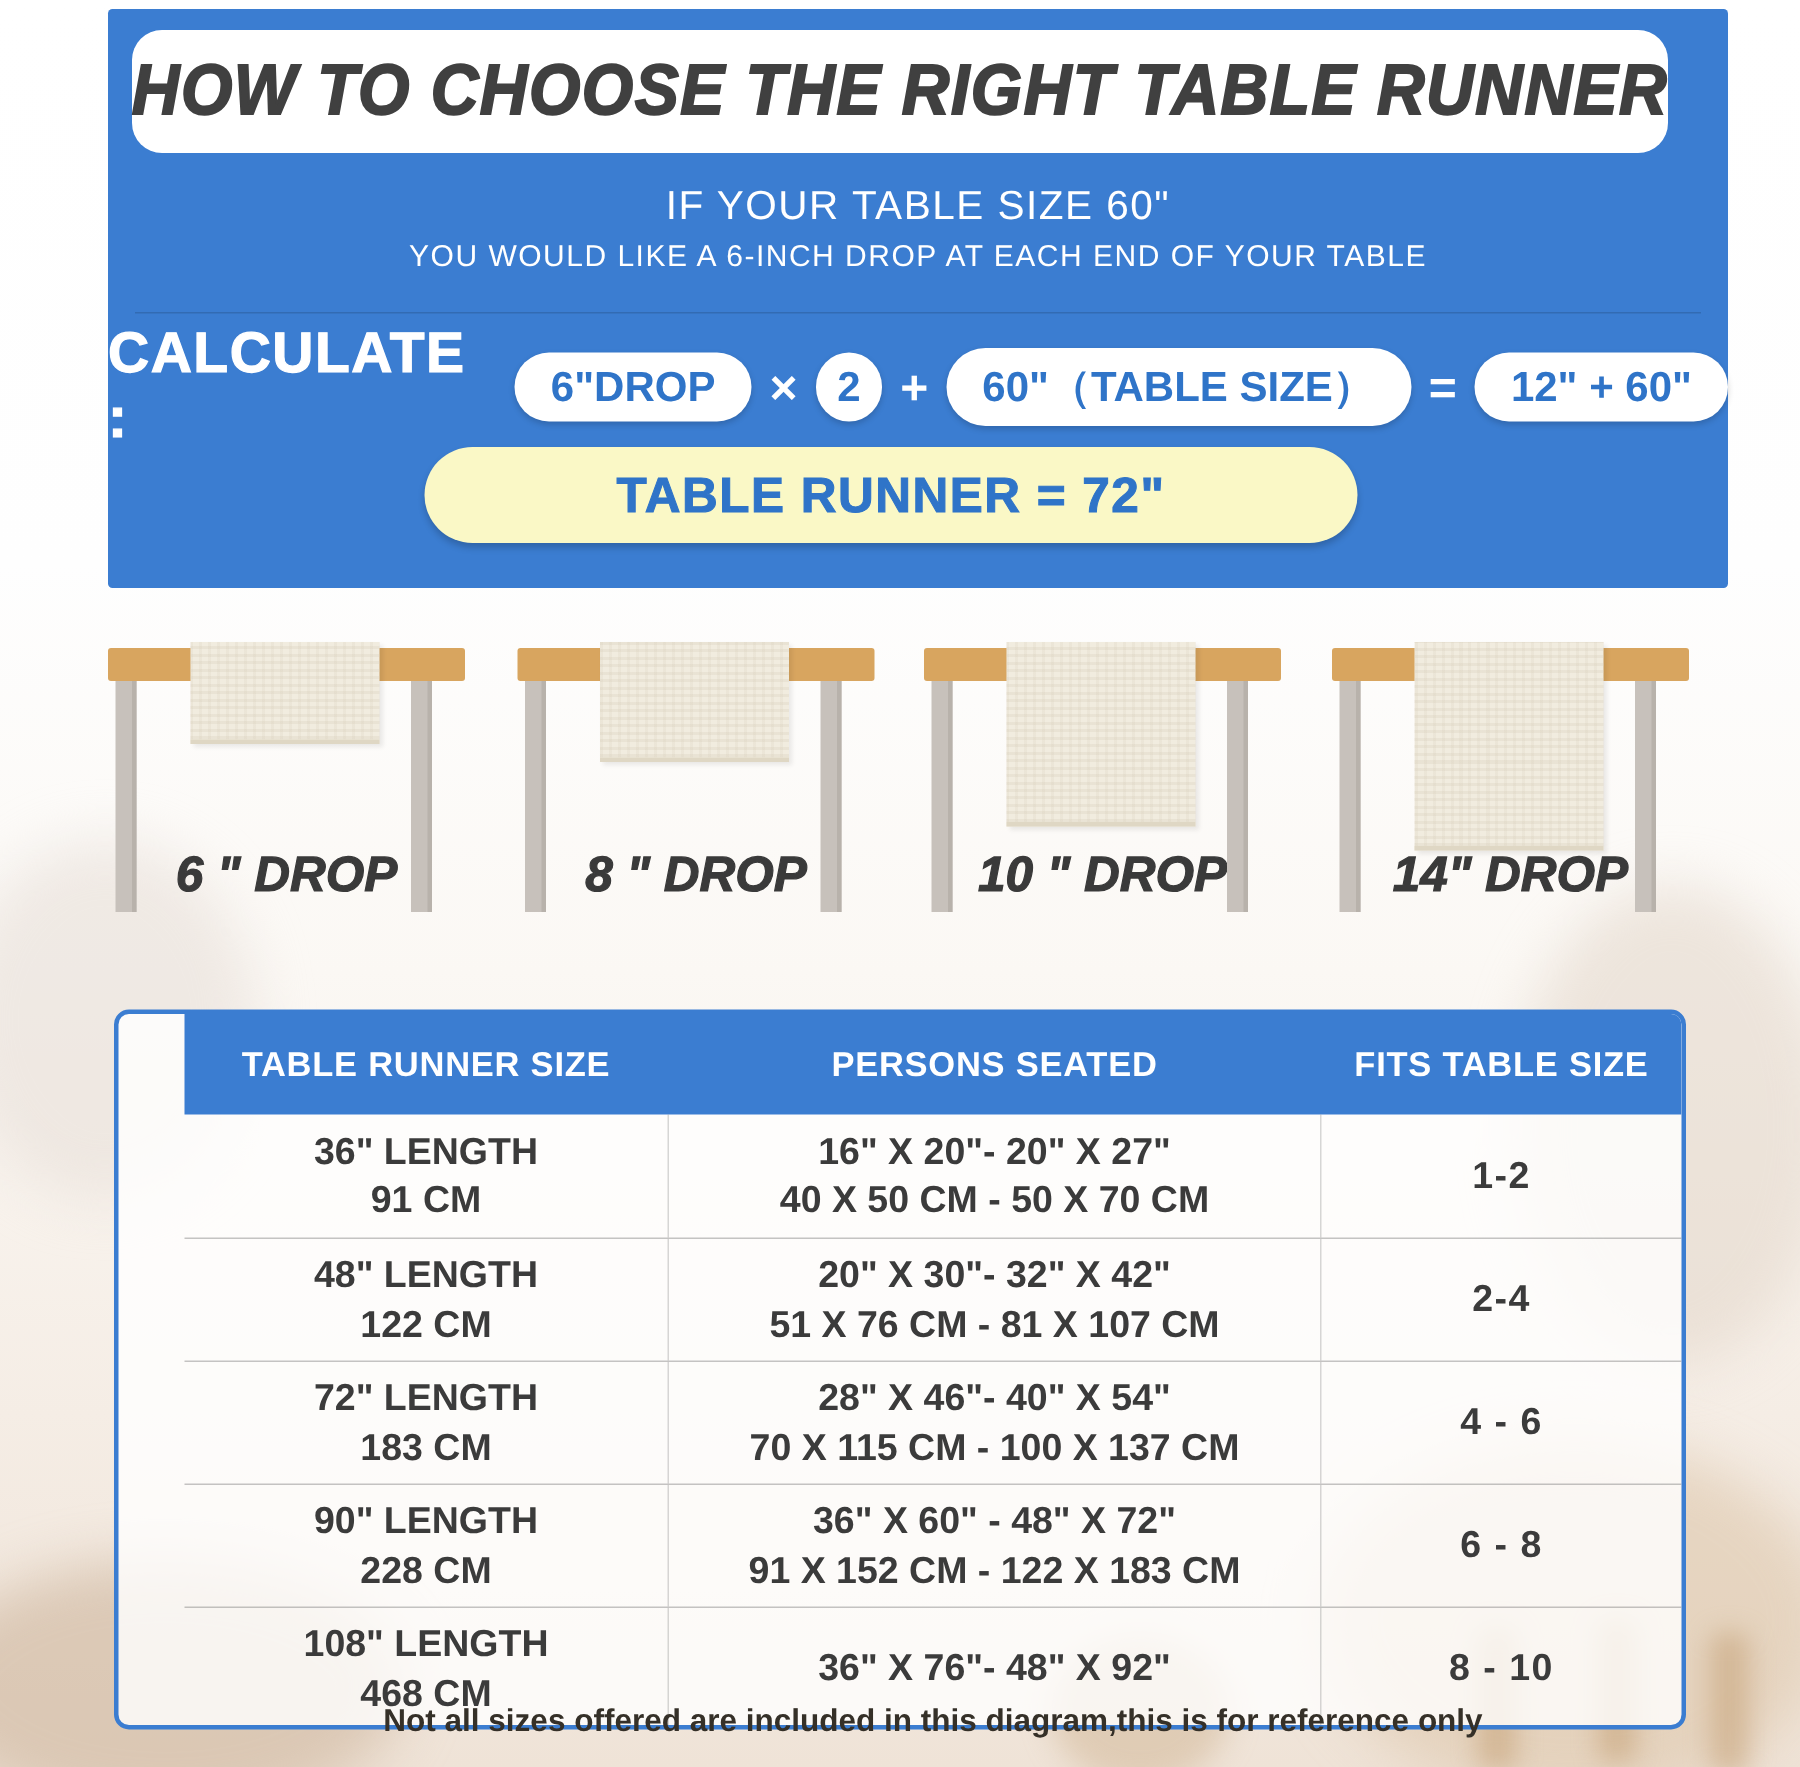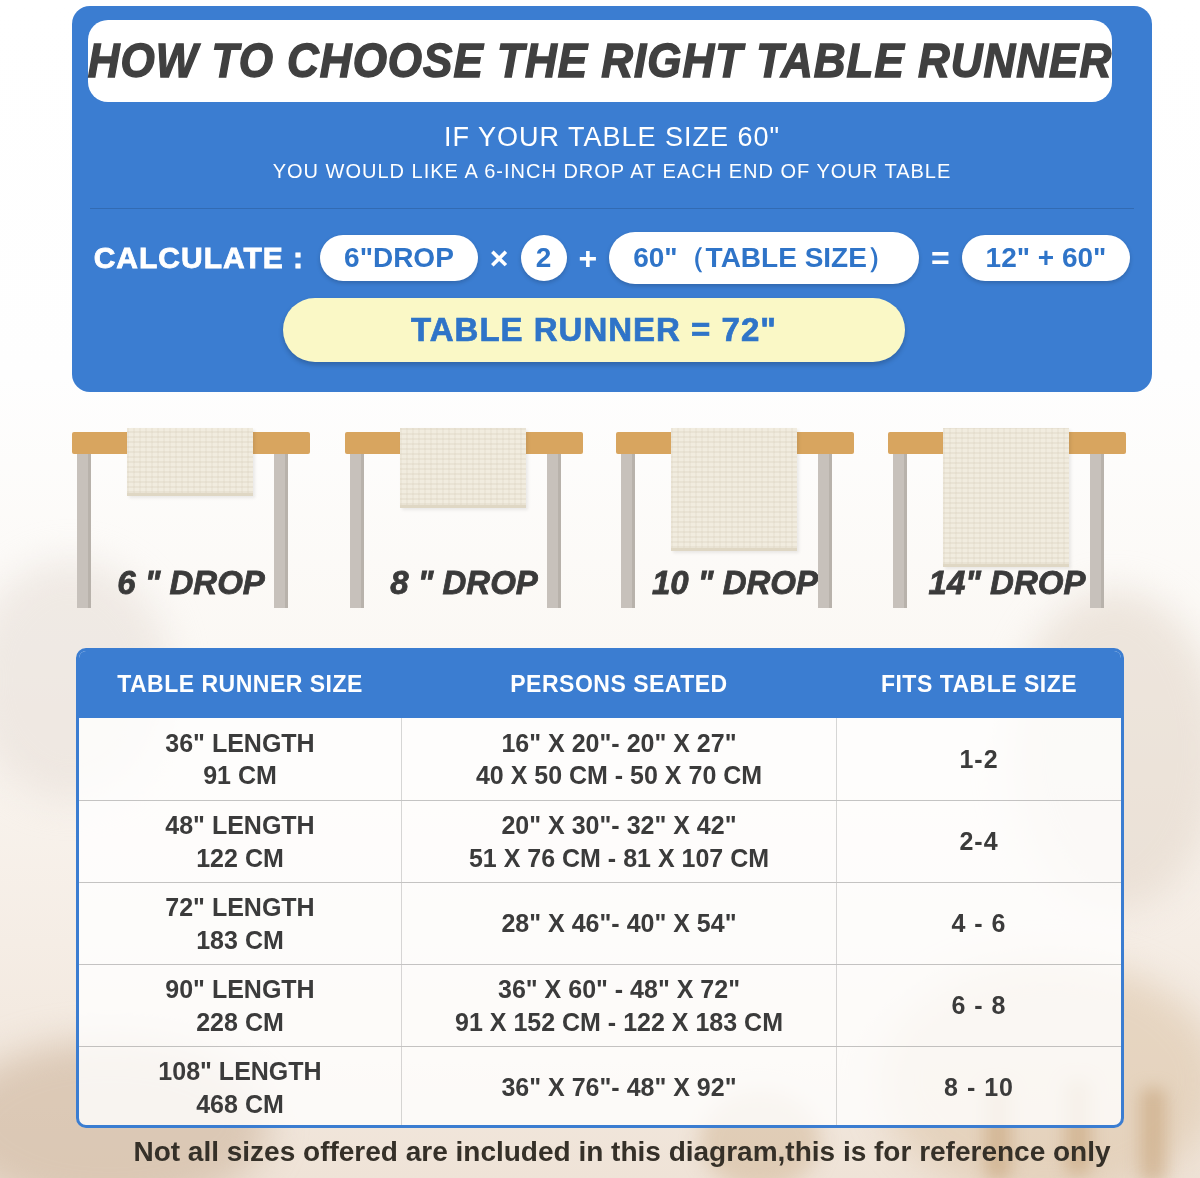--- a/index.html
+++ b/index.html
@@ -14,31 +14,31 @@
   .b1 { left:-50px; top:1040px; width:320px; height:170px; background:rgba(203,177,152,.55); }
   .b2 { left:880px; top:960px; width:340px; height:240px; background:rgba(214,189,155,.45); }
   .b3 { left:1010px; top:590px; width:210px; height:320px; background:rgba(226,214,201,.55); }
   .b4 { left:-30px; top:560px; width:200px; height:240px; background:rgba(232,224,216,.6); }
   .b5 { left:700px; top:1090px; width:120px; height:100px; background:rgba(196,160,118,.35); filter:blur(10px); }
   .leg-blur { position:absolute; width:26px; height:95px; background:rgba(190,150,105,.45); filter:blur(8px); z-index:0; border-radius:8px; }
 
   .z { position:absolute; z-index:1; }
 
   
-  .panel { left:72px; top:6px; width:1080px; height:386px; background:#3B7DD1; border-radius:18px; }
+  .panel { left:72px; top:6px; width:1080px; height:386px; background:#3B7DD1; border-radius:3px; }
   .banner { position:absolute; left:16px; top:14px; width:1024px; height:82px; background:#ffffff; border-radius:20px;
     display:flex; align-items:center; justify-content:center; }
   .title { font-size:44px; font-weight:bold; font-style:italic; color:#404040; letter-spacing:1px;
     -webkit-text-stroke:1.3px #404040; transform:scaleY(1.08); white-space:nowrap; }
   .intro1 { position:absolute; top:116px; width:100%; text-align:center; color:#fff; font-size:27px; letter-spacing:1px; }
   .intro2 { position:absolute; top:154px; width:100%; text-align:center; color:#fff; font-size:20px; letter-spacing:1px; }
   .sep { position:absolute; top:202px; left:18px; right:18px; height:1px; background:rgba(0,0,0,.14); }
   .calc-row { position:absolute; top:226px; left:0; width:100%; height:52px;
     display:flex; align-items:center; justify-content:center; gap:12px; }
-  .calc-label { color:#fff; font-size:30px; font-weight:bold; letter-spacing:1px; -webkit-text-stroke:.8px #fff; margin-right:4px; }
+  .calc-label { color:#fff; font-size:38px; font-weight:bold; letter-spacing:1px; -webkit-text-stroke:.8px #fff; margin-right:4px; }
   .pill { background:#fff; border-radius:999px; padding:7px 24px; color:#2F74C8; font-size:28px; font-weight:bold;
     box-shadow:0 2px 4px rgba(0,0,0,.18); white-space:nowrap; }
   .circle { background:#fff; border-radius:50%; width:46px; height:46px; display:flex; align-items:center; justify-content:center;
     color:#2F74C8; font-size:28px; font-weight:bold; box-shadow:0 2px 4px rgba(0,0,0,.18); }
   .op { color:#fff; font-size:32px; font-weight:bold; }
   .result-pill { position:absolute; left:211px; top:292px; width:622px; height:64px; background:#FAF8C6; border-radius:999px;
     display:flex; align-items:center; justify-content:center; box-shadow:0 3px 5px rgba(0,0,0,.2); }
   .result-text { color:#2F74C8; font-size:33px; font-weight:bold; letter-spacing:1px; -webkit-text-stroke:.7px #2F74C8; }
 
   
@@ -48,33 +48,33 @@
   .leg { position:absolute; top:29px; width:14px; height:155px; background:#C7C1BB; border-right:3px solid #B8B2AB; z-index:1; }
   .leg-l { left:5px; } .leg-r { right:22px; }
   .runner { position:absolute; left:55px; top:4px; width:126px; z-index:3; background:#F1ECDF;
     background-image:repeating-linear-gradient(0deg, rgba(210,200,180,.25) 0 2px, rgba(255,255,255,0) 2px 5px),
       repeating-linear-gradient(90deg, rgba(210,200,180,.18) 0 2px, rgba(255,255,255,0) 2px 6px);
     border-bottom:3px solid #DFD7C4; box-shadow:2px 2px 3px rgba(0,0,0,.08); }
   .drop-label { position:absolute; top:140px; width:100%; text-align:center; font-size:33px; font-weight:bold; font-style:italic;
     color:#3A3A3A; -webkit-text-stroke:.8px #3A3A3A; white-space:nowrap; }
 
   
-  .card { left:76px; top:648px; width:1048px; height:480px; border:3px solid #3B7DD1; border-radius:10px;
-    overflow:hidden; background:rgba(255,255,255,.8); }
+  .card { left:76px; top:673px; width:1048px; height:480px; border:3px solid #3B7DD1; border-radius:10px;
+    overflow:hidden; background:rgba(255,255,255,.8);padding-left:44px; }
   .grid3 { display:grid; grid-template-columns:322px 436px 1fr; }
   .thead { height:67px; background:#3B7DD1; align-items:center; }
   .th { text-align:center; color:#fff; font-size:23px; font-weight:bold; letter-spacing:.5px; }
   .trow { height:82px; align-items:center; }
   .trow + .trow { border-top:1px solid rgba(110,110,110,.4); }
   .td { text-align:center; color:#3B3B3B; font-weight:bold; font-size:25px; line-height:1.3; height:100%;
     display:flex; flex-direction:column; justify-content:center; }
   .td.mid { border-left:1px solid rgba(140,140,140,.35); border-right:1px solid rgba(140,140,140,.35); }
   .persons { font-size:25px; letter-spacing:1px; }
 
-  .footnote { top:1136px; width:100%; text-align:center; font-size:28px; font-weight:bold; color:#353028;padding-left:44px; }
+  .footnote { top:1136px; width:100%; text-align:center; font-size:21px; font-weight:bold; color:#353028;padding-left:44px; }
 </style>
 </head>
 <body>
 
 <div class="canvas">
 
   <div class="blob b1"></div>
   <div class="blob b2"></div>
   <div class="blob b3"></div>
   <div class="blob b4"></div>
@@ -165,20 +165,21 @@
       <div class="td persons">2-4</div>
     </div>
 
     <div class="grid3 trow">
       <div class="td">
         <span>72" LENGTH</span>
         <span>183 CM</span>
       </div>
       <div class="td mid">
         <span>28" X 46"- 40" X 54"</span>
+        <span>70 X 115 CM - 100 X 137 CM</span>
       </div>
       <div class="td persons">4 - 6</div>
     </div>
 
     <div class="grid3 trow">
       <div class="td">
         <span>90" LENGTH</span>
         <span>228 CM</span>
       </div>
       <div class="td mid">

